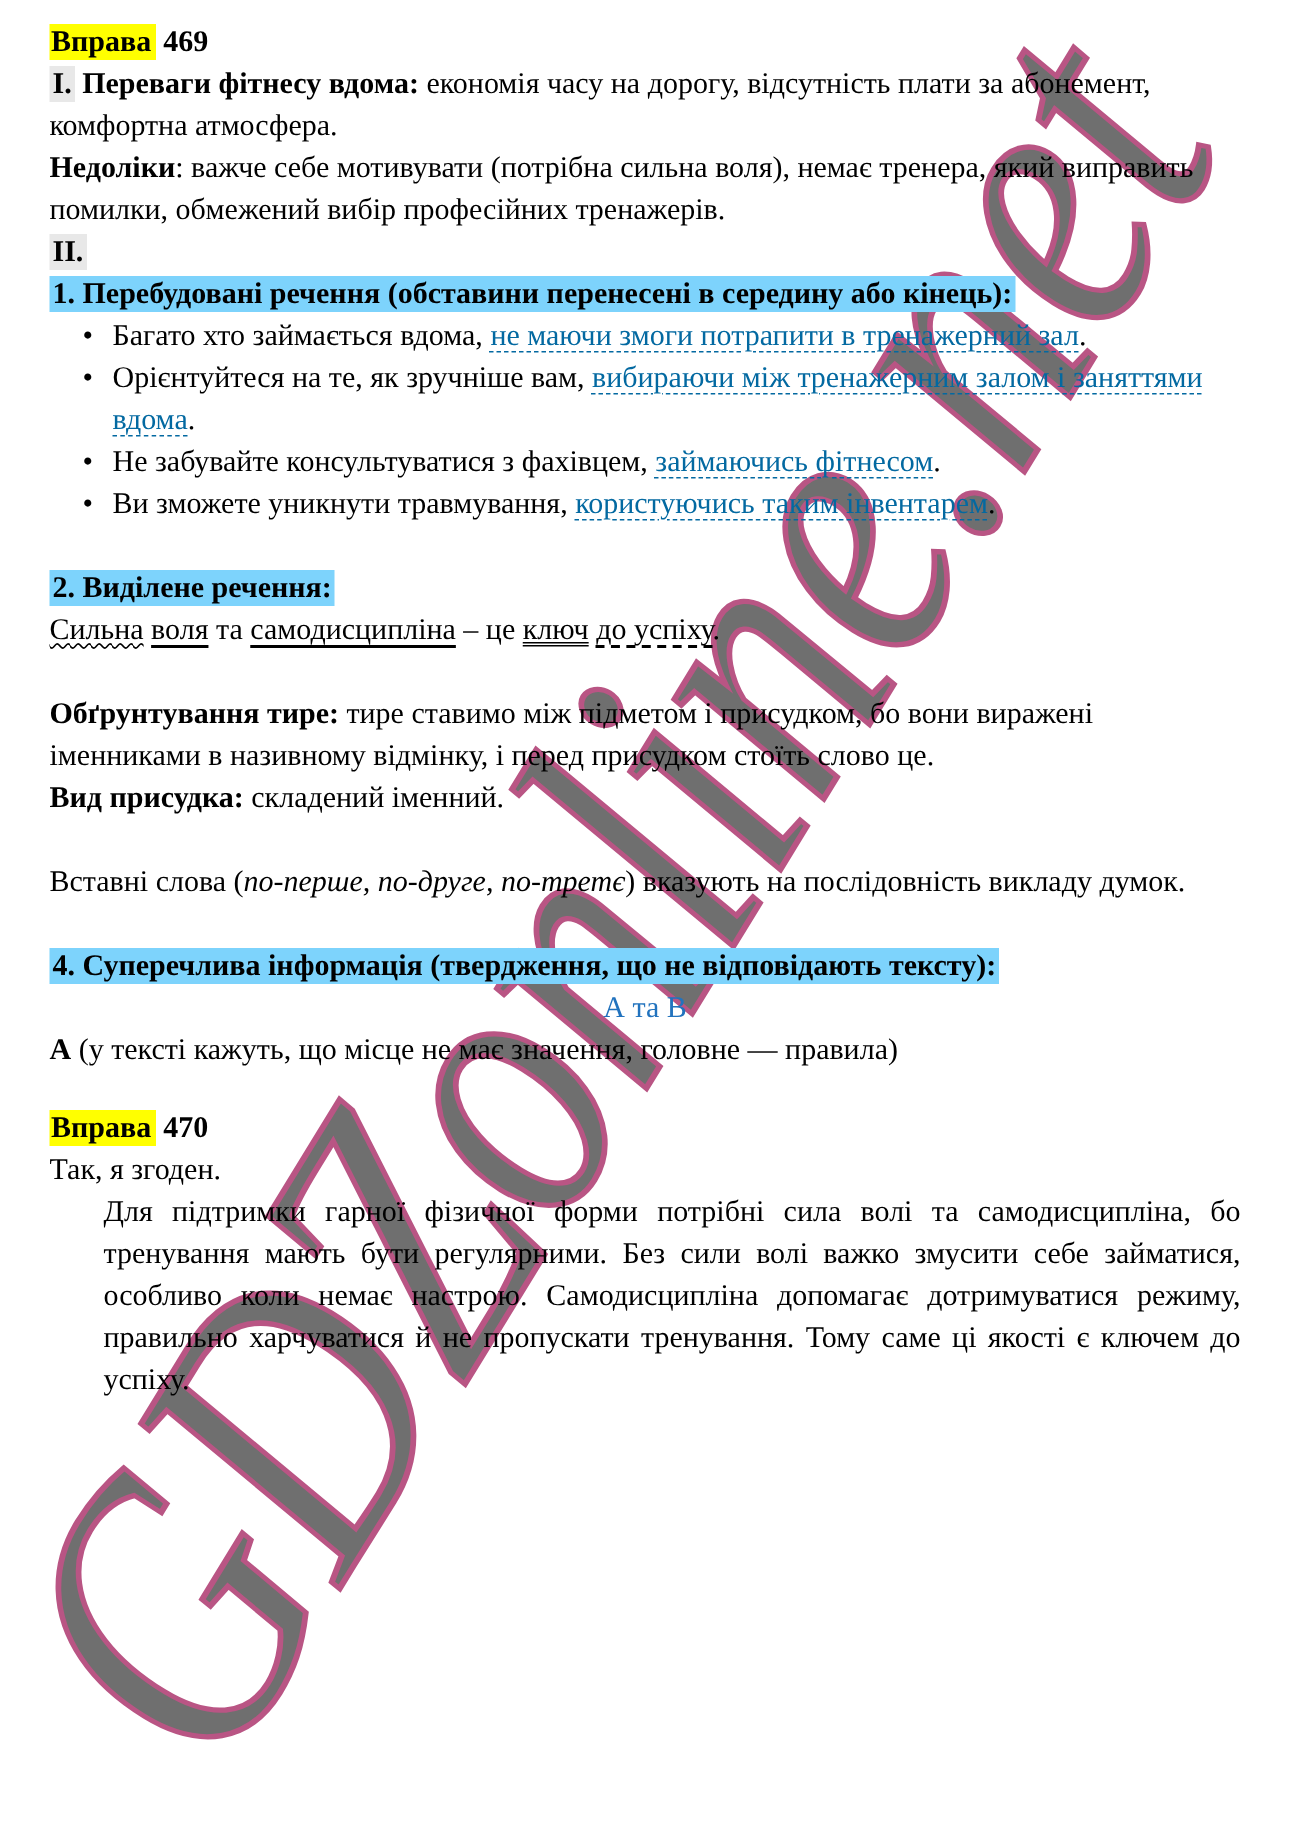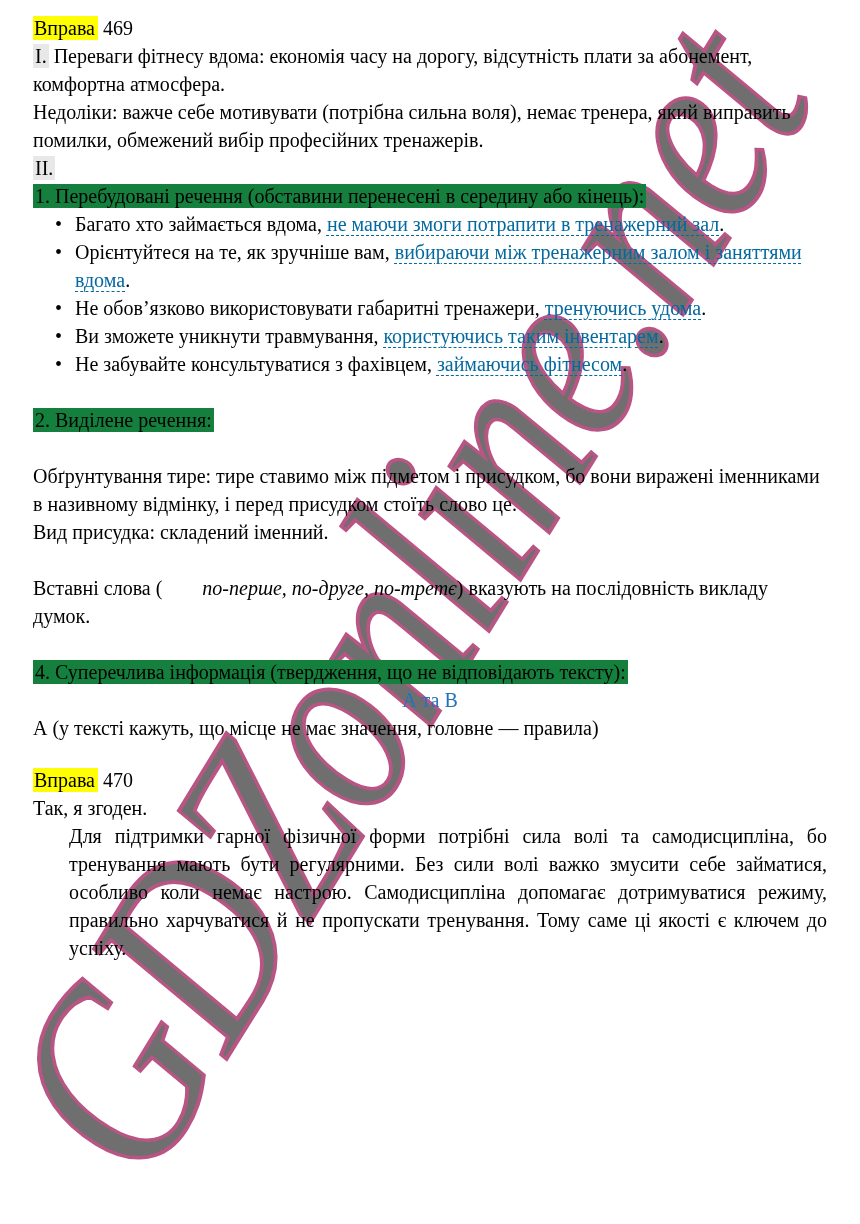--- a/index.html
+++ b/index.html
@@ -17,24 +17,24 @@
   }
   .watermark-layer {
     position: absolute; left: 0; top: 0; z-index: 0;
     pointer-events: none;
   }
   .page {
     position: relative; z-index: 1;
     padding: 14px 33px 0 33px;
   }
   p { margin: 0; }
-  .b { font-weight: normal; }
-  .i { font-style: italic; margin-left: 40px; }
+  .b { font-weight: bold; }
+  .i { font-style: italic; }
   .hl-yellow { background: #ffff00; padding: 1px 3px 1px 1px; }
-  .hl-grey { background: #15803d; padding: 1px 2px; }
+  .hl-grey { background: #7dd3fc; padding: 1px 2px; }
   .hl-num { background: #e8e8e8; padding: 1px 2px; }
   .link {
     color: #0369a1;
     text-decoration: underline dashed;
     text-decoration-thickness: 1px;
     text-underline-offset: 4px;
   }
   .blue { color: #2273be; text-align: center; }
   .u-wavy   { text-decoration: underline wavy; text-decoration-thickness: 1px; text-underline-offset: 2px; }
   .u-solid  { text-decoration: underline solid; text-decoration-thickness: 1.5px; text-underline-offset: 4px; }
@@ -65,29 +65,29 @@
 
   <p><span class="b">Недоліки</span><span>: важче себе мотивувати (потрібна сильна воля), немає тренера, який виправить помилки, обмежений вибір професійних тренажерів.</span></p>
 
   <p><span class="hl-num b">ІІ.</span></p>
 
   <p><span class="hl-grey b">1. Перебудовані речення (обставини перенесені в середину або кінець):</span></p>
 
   <ul class="answers">
     <li><span>Багато хто займається вдома,</span> <span class="link">не маючи змоги потрапити в тренажерний зал</span><span>.</span></li>
     <li><span>Орієнтуйтеся на те, як зручніше вам,</span> <span class="link">вибираючи між тренажерним залом і заняттями вдома</span><span>.</span></li>
-    <li><span>Не обов’язково використовувати габаритні тренажери,</span> <span class="link">тренуючись удома</span><span>.</span></li>
+    <li><span>Не забувайте консультуватися з фахівцем,</span> <span class="link">займаючись фітнесом</span><span>.</span></li>
     <li><span>Ви зможете уникнути травмування,</span> <span class="link">користуючись таким інвентарем</span><span>.</span></li>
-    <li><span>Не забувайте консультуватися з фахівцем,</span> <span class="link">займаючись фітнесом</span><span>.</span></li>
   </ul>
 
   <div class="gap"></div>
 
   <p><span class="hl-grey b">2. Виділене речення:</span></p>
 
+  <p><span class="u-wavy">Сильна</span> <span class="u-solid">воля</span> <span>та</span> <span class="u-solid">самодисципліна</span> <span>–</span> <span>це</span> <span class="u-double">ключ</span> <span class="u-dashed">до успіху</span><span>.</span></p>
 
   <div class="gap"></div>
 
   <p><span class="b">Обґрунтування тире:</span> <span>тире ставимо між підметом і присудком, бо вони виражені іменниками в називному відмінку, і перед присудком стоїть слово це.</span></p>
 
   <p><span class="b">Вид присудка:</span> <span>складений іменний.</span></p>
 
   <div class="gap"></div>
 
 

